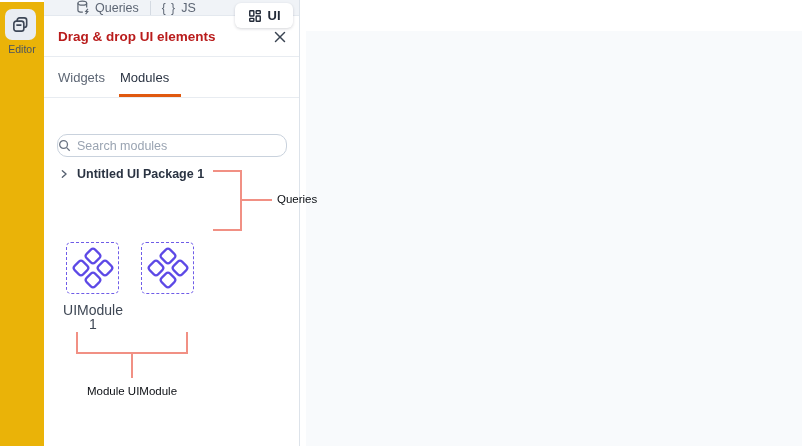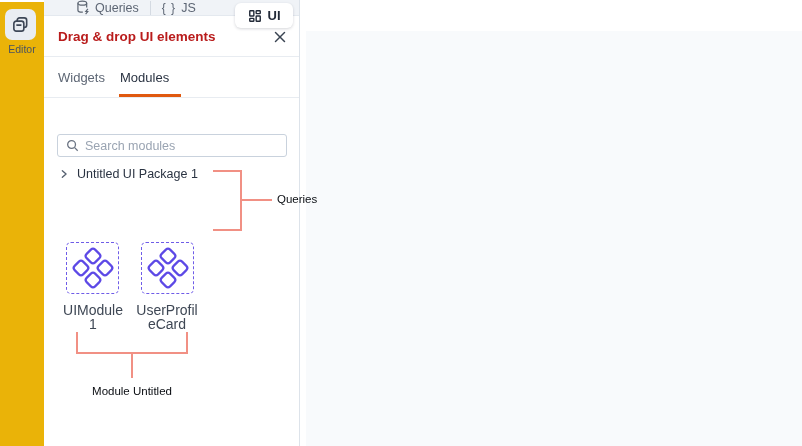--- a/index.html
+++ b/index.html
@@ -31,27 +31,27 @@
   .phead{position:relative;height:41px;border-bottom:1px solid #E8ECF1;display:flex;align-items:center}
   .phead .title{margin-left:14px;font-size:13.5px;font-weight:700;color:#b91c1c}
   .close{position:absolute;right:12px;top:14px;width:14px;height:14px;display:flex;align-items:center;justify-content:center;cursor:pointer}
 
   .ptabs{position:relative;height:41px;border-bottom:1px solid #E8ECF1}
   .ptab{position:absolute;top:0;height:100%;display:flex;align-items:center;font-size:13px;cursor:pointer}
   .ptab.widgets{left:14px;color:var(--gray)}
   .ptab.modules{left:76px;color:#2A3342;font-weight:500}
   .ptab-underline{position:absolute;left:75px;bottom:0;width:62px;height:3px;background:var(--accent-orange)}
 
-  .search{position:absolute;left:13px;top:134px;width:230px;height:23px;border:1px solid #C9D2DD;border-radius:3px;background:#fff;display:flex;align-items:center;padding-left:8px}
+  .search{position:absolute;left:13px;top:134px;width:230px;height:23px;border:1px solid #C9D2DD;border-radius:10px;background:#fff;display:flex;align-items:center;}
   .search input{border:none;outline:none;background:transparent;font-size:12.5px;color:#4A5360;margin-left:6px;width:180px;font-family:"Liberation Sans",sans-serif}
   .search input::placeholder{color:#9AA4B2}
 
   .tree-row{position:absolute;left:14px;height:22px;display:flex;align-items:center;cursor:pointer}
   .tree-row .chev{width:12px;display:flex;align-items:center;justify-content:center;margin-right:7px}
-  .tree-row .tlabel{font-size:12.5px;font-weight:400;color:#2A3342}
+  .tree-row .tlabel{font-size:12.5px;font-weight:700;color:#2A3342}
   .tree-row.r1{top:163px}
   .tree-row.r2{top:201px}
 
   .mod-card{position:absolute;top:242px;width:53px;height:52px;border:1.6px dashed #6F5CE8;border-radius:5px;display:flex;align-items:center;justify-content:center;cursor:grab;background:#fff}
   .mod-card.c1{left:22px}
   .mod-card.c2{left:97px}
   .mod-label{position:absolute;top:304px;width:62px;text-align:center;font-size:14px;line-height:13.5px;color:#3E4754;word-break:break-all}
   .mod-label.l1{left:18px}
   .mod-label.l2{left:92px}
 
@@ -172,29 +172,28 @@
     <span>
       <svg width="46" height="46" viewBox="0 0 46 46" fill="none" stroke="#5D49E6" stroke-width="2.2">
         <rect x="17" y="5" width="12" height="12" rx="3" transform="rotate(45 23 11)"></rect>
         <rect x="5" y="17" width="12" height="12" rx="3" transform="rotate(45 11 23)"></rect>
         <rect x="29" y="17" width="12" height="12" rx="3" transform="rotate(45 35 23)"></rect>
         <rect x="17" y="29" width="12" height="12" rx="3" transform="rotate(45 23 35)"></rect>
       </svg>
     </span>
   </div>
   <div class="mod-label l1">UIModule 1</div>
-  <div class="mod-label l2">UserProfileCard</div>
 
 </div>
 
 <div class="canvas-gray"></div>
 
 <div class="ann pk-h1"></div>
 <div class="ann pk-v"></div>
 <div class="ann pk-h2"></div>
 <div class="ann pk-hm"></div>
 <div class="ann-text pk-label">Queries</div>
 
 <div class="ann mi-vl"></div>
 <div class="ann mi-vr"></div>
 <div class="ann mi-hb"></div>
 <div class="ann mi-vm"></div>
-<div class="ann-text mi-label">Module Untitled</div>
+<div class="ann-text mi-label">Module UIModule</div>
 
 </body></html>

